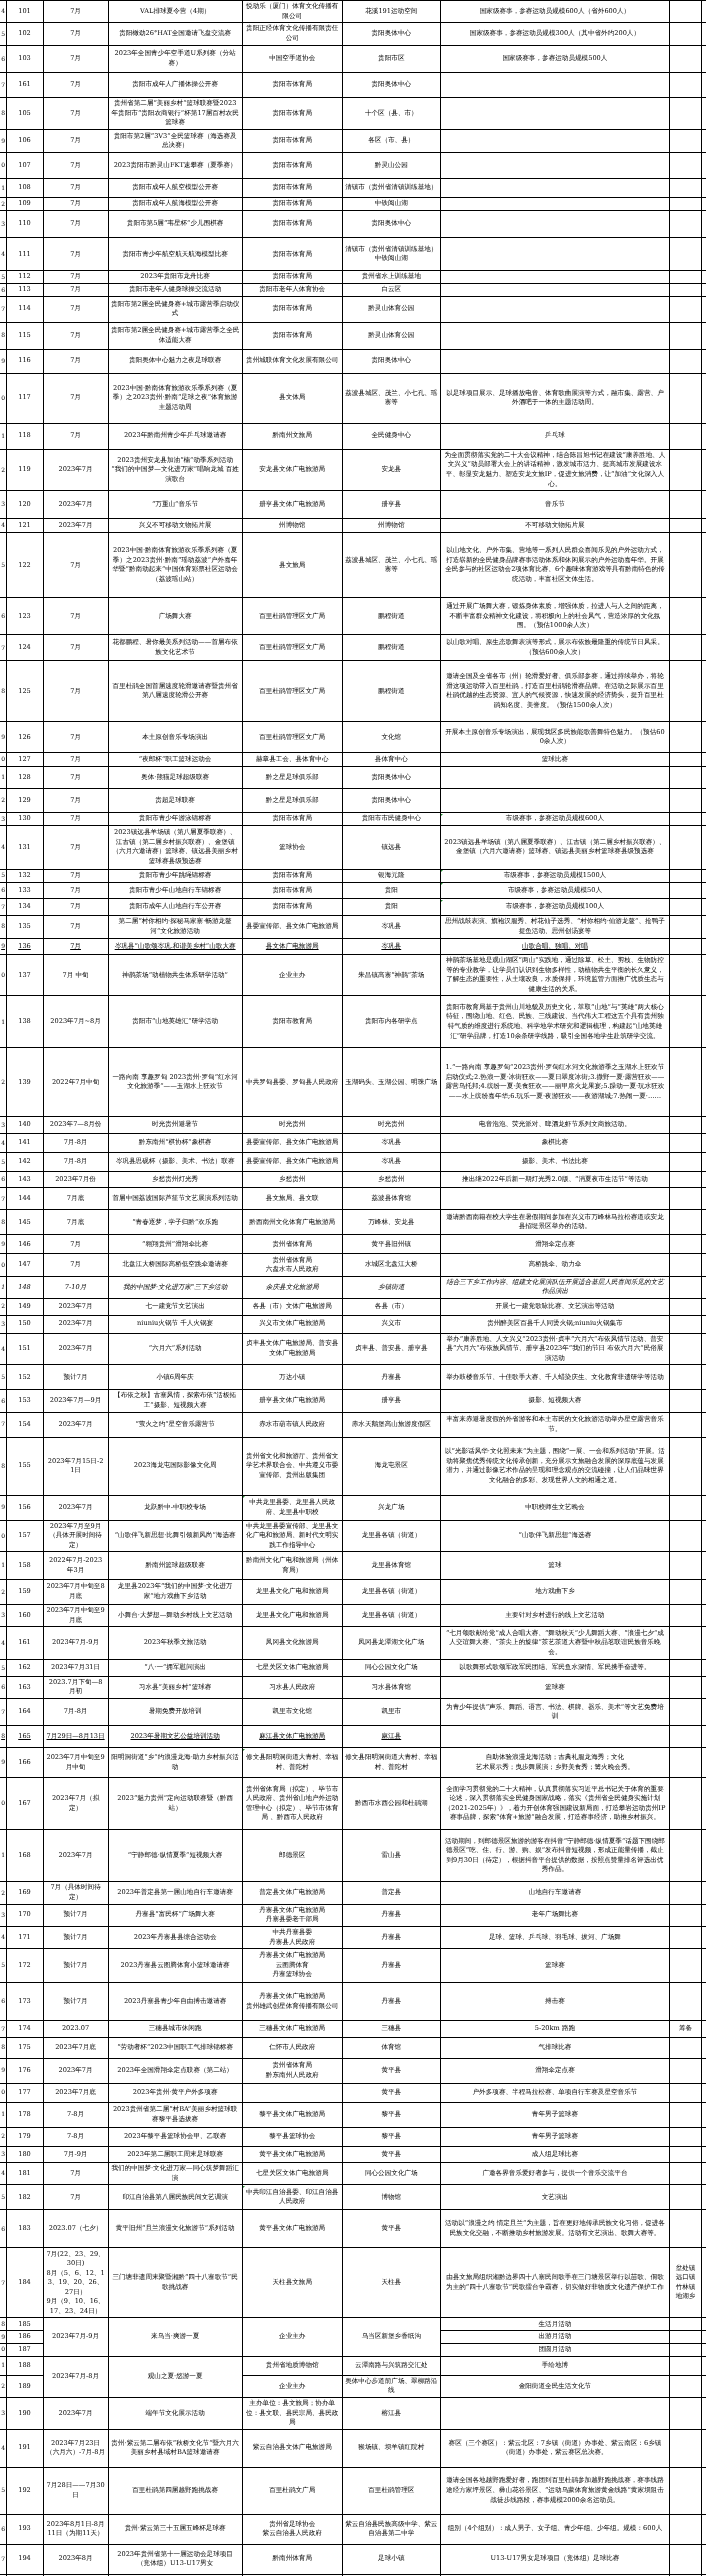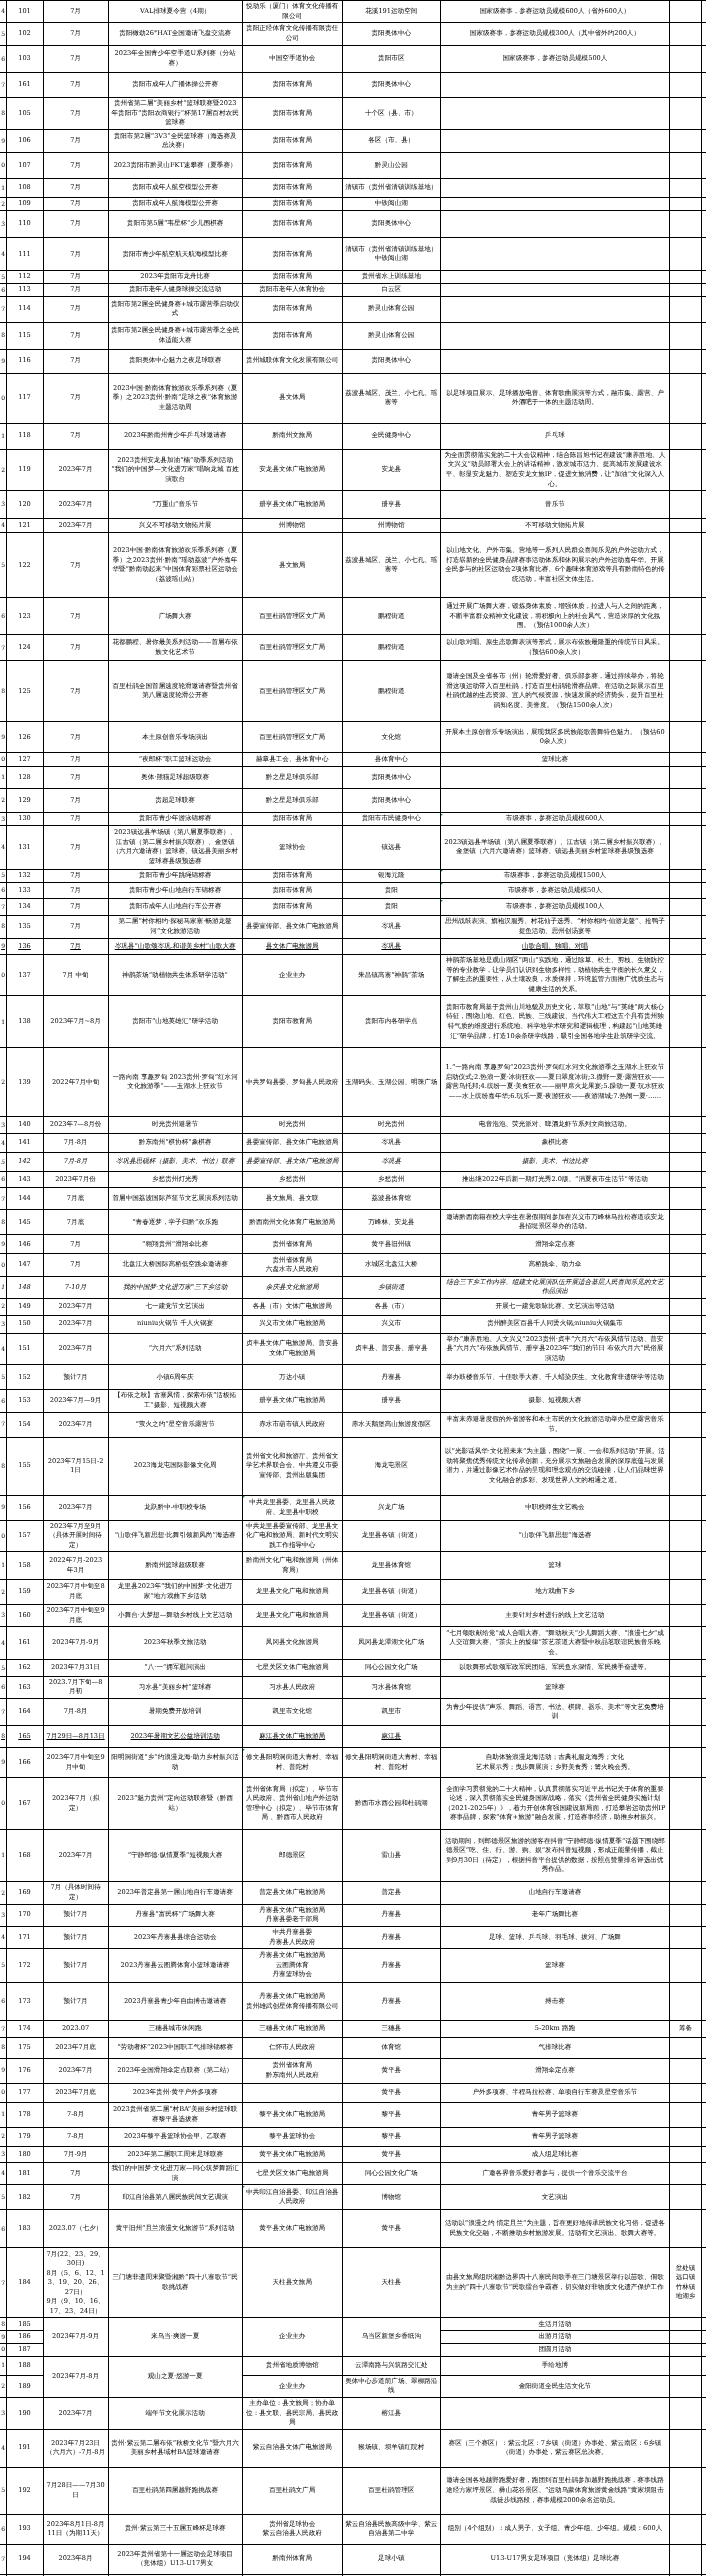--- a/index.html
+++ b/index.html
@@ -477,21 +477,21 @@
         <td class="cell-edge">4</td>
         <td class="cell-no">141</td>
         <td class="">7月-8月</td>
         <td class="">黔东南州“棋协杯”象棋赛</td>
         <td class="">县委宣传部、县文体广电旅游局</td>
         <td class="">岑巩县</td>
         <td class="cell-content">象棋比赛</td>
         <td class=""></td>
         <td class="cell-redge"></td>
       </tr>
-      <tr style="height: 19px; font-style: italic;">
+      <tr style="height: 19px;">
         <td class="cell-edge">5</td>
         <td class="cell-no">142</td>
         <td class="">7月-8月</td>
         <td class="">岑巩县思砚杯（摄影、美术、书法）联赛</td>
         <td class="">县委宣传部、县文体广电旅游局</td>
         <td class="">岑巩县</td>
         <td class="cell-content">摄影、美术、书法比赛</td>
         <td class=""></td>
         <td class="cell-redge"></td>
       </tr>

